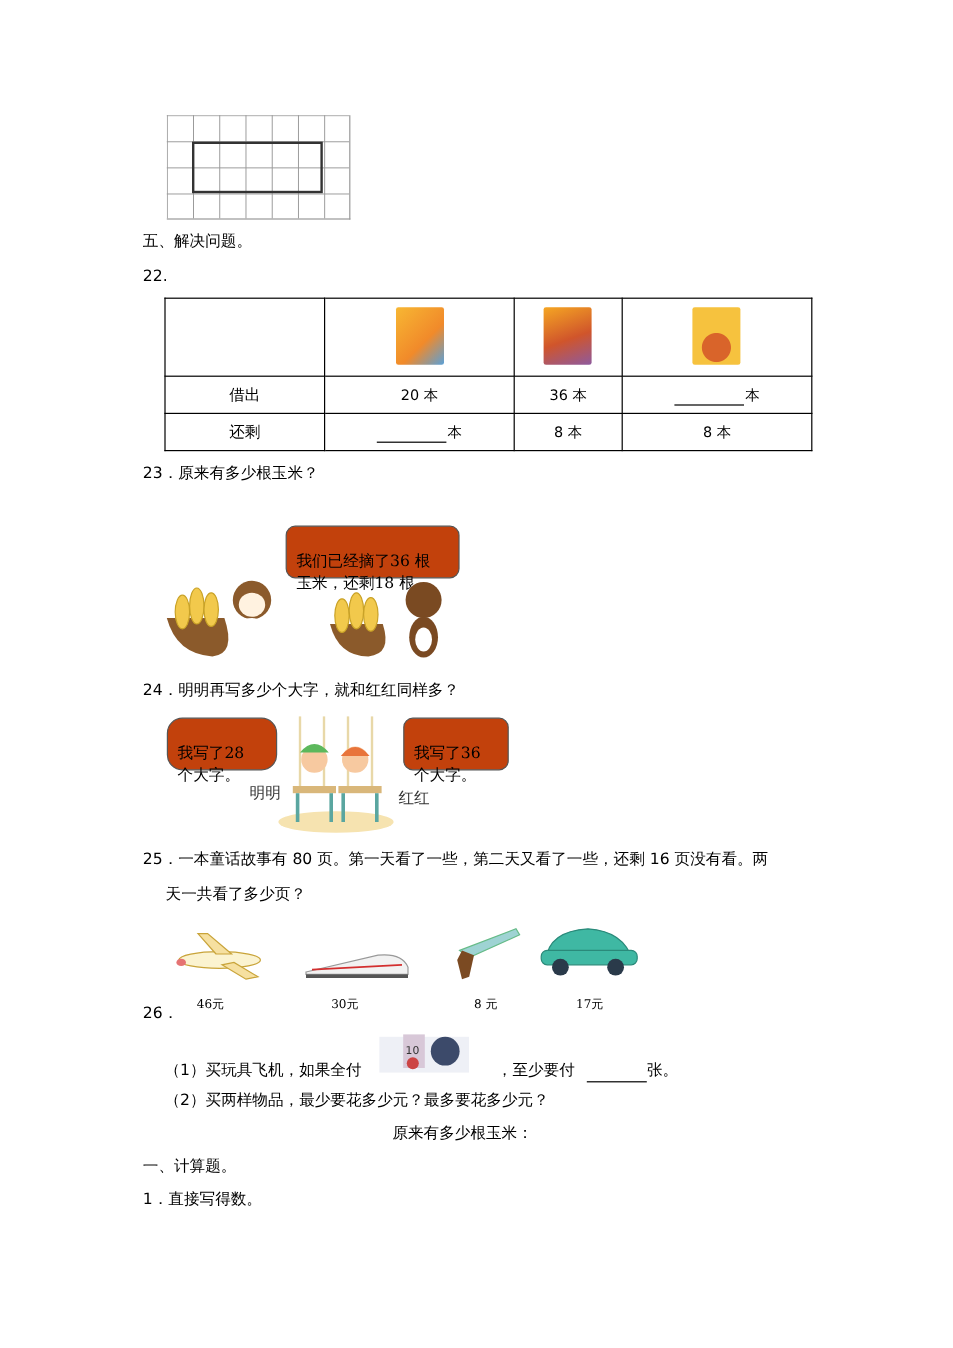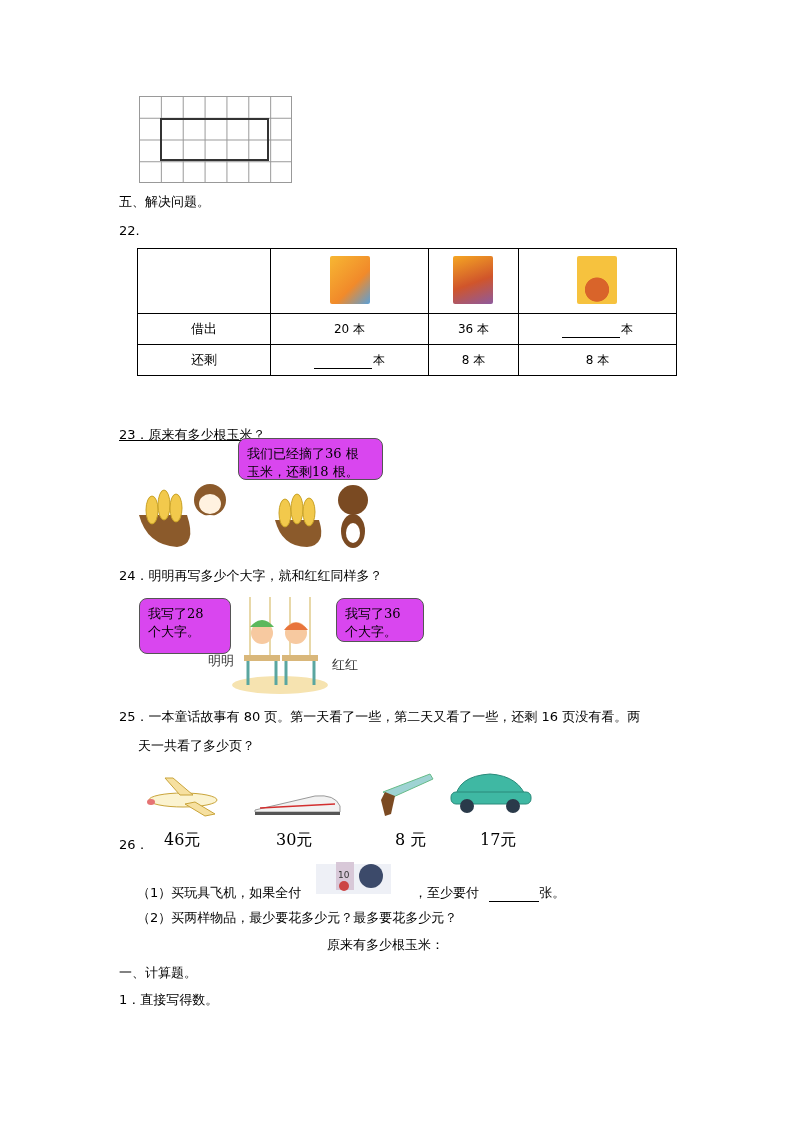--- a/index.html
+++ b/index.html
@@ -9,22 +9,22 @@
   .grid { position:absolute; left:139px; top:96px; width:153px; height:87px;
     background-image: linear-gradient(#999 1px, transparent 1px), linear-gradient(90deg, #999 1px, transparent 1px);
     background-size: 21.86px 21.75px; border-right:1px solid #999; border-bottom:1px solid #999; box-sizing:border-box; }
   .grid-rect { position:absolute; left:160px; top:118px; width:109px; height:43px; border:2px solid #333; box-sizing:border-box; }
   table.t22 { position:absolute; left:137px; top:248px; width:540px; border-collapse:collapse; font-size:12px; }
   table.t22 td { border:1px solid #000; text-align:center; height:30px; padding:0; }
   table.t22 tr.head td { height:64px; }
   table.t22 td.lbl { font-size:13px; width:132px; }
   .blank { display:inline-block; width:58px; border-bottom:1px solid #000; height:12px; vertical-align:bottom; margin-right:1px; }
   .book { display:inline-block; width:40px; height:48px; border-radius:2px; }
-  .bubble { position:absolute; border:1.5px solid #555; border-radius:8px; background:#d946ef; font-family:"DejaVu Serif", serif; font-size:13px; line-height:18px; padding:6px 8px; box-sizing:border-box; }
-  .cap { position:absolute; font-family:"DejaVu Serif", serif; font-size:16px; }
+  .bubble { position:absolute; border:1.5px solid #555; border-radius:8px; background:#c2410c; font-family:"DejaVu Serif", serif; font-size:13px; line-height:18px; padding:21px 8px; box-sizing:border-box; }
+  .cap { position:absolute; font-family:"DejaVu Serif", serif; font-size:10px; }
   .money { position:absolute; left:316px; top:858px; width:75px; height:36px; }
   .uline { display:inline-block; width:50px; border-bottom:1px solid #000; height:12px; vertical-align:bottom; }
 </style>
 </head>
 <body>
 
 <div class="grid"></div>
 <div class="grid-rect"></div>
 
 <div class="line" style="top:193px;">五、解决问题。</div>
@@ -46,21 +46,21 @@
   </tr>
   <tr>
     <td class="lbl">还剩</td>
     <td><span class="blank"></span><span>本</span></td>
     <td>8 本</td>
     <td>8 本</td>
   </tr>
 </tbody>
   </table>
 
-<div class="line" style="top:426px;text-decoration:underline;">23．原来有多少根玉米？</div>
+<div class="line" style="top:386px;">23．原来有多少根玉米？</div>
 <div class="bubble" style="left:238px; top:438px; width:145px; height:42px;">
   <div>我们已经摘了36 根</div>
   <div>玉米，还剩18 根。</div>
 </div>
 <svg class="abs" style="left:137px; top:475px;" width="240" height="80">
   <path d="M2 40 Q10 70 40 72 Q60 70 50 40 Z" fill="#8b5a2b"></path>
   <g fill="#f2c94c" stroke="#c9a227">
       <ellipse cx="15" cy="35" rx="6" ry="14"></ellipse>
       <ellipse cx="27" cy="30" rx="6" ry="15"></ellipse>
       <ellipse cx="39" cy="33" rx="6" ry="14"></ellipse>
@@ -73,21 +73,21 @@
       <ellipse cx="148" cy="38" rx="6" ry="14"></ellipse>
       <ellipse cx="160" cy="34" rx="6" ry="15"></ellipse>
       <ellipse cx="172" cy="37" rx="6" ry="14"></ellipse>
     </g>
   <circle cx="216" cy="25" r="15" fill="#7a4a22"></circle>
     <ellipse cx="216" cy="56" rx="12" ry="17" fill="#7a4a22"></ellipse>
     <ellipse cx="216" cy="58" rx="7" ry="10" fill="#fff"></ellipse>
 </svg>
 
 <div class="line" style="top:567px;">24．明明再写多少个大字，就和红红同样多？</div>
-<div class="bubble" style="left:139px; top:598px; width:92px; height:56px;">
+<div class="bubble" style="left:139px; top:598px; width:92px; height:44px;border-radius:13px;">
   <div>我写了28</div>
   <div>个大字。</div>
 </div>
 <div class="bubble" style="left:336px; top:598px; width:88px; height:44px;">
   <div>我写了36</div>
   <div>个大字。</div>
 </div>
 <svg class="abs" style="left:230px; top:595px;" width="100" height="100">
   <ellipse cx="50" cy="90" rx="48" ry="9" fill="#f6e3b0"></ellipse>
   <g stroke="#e8d8a8" stroke-width="2">

